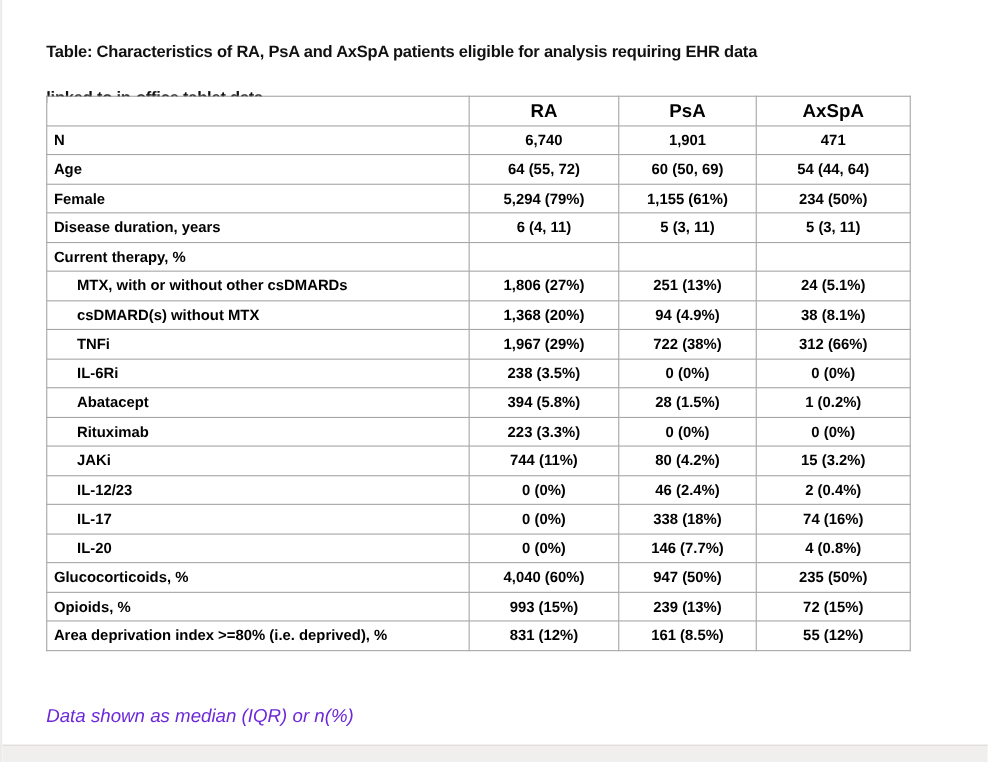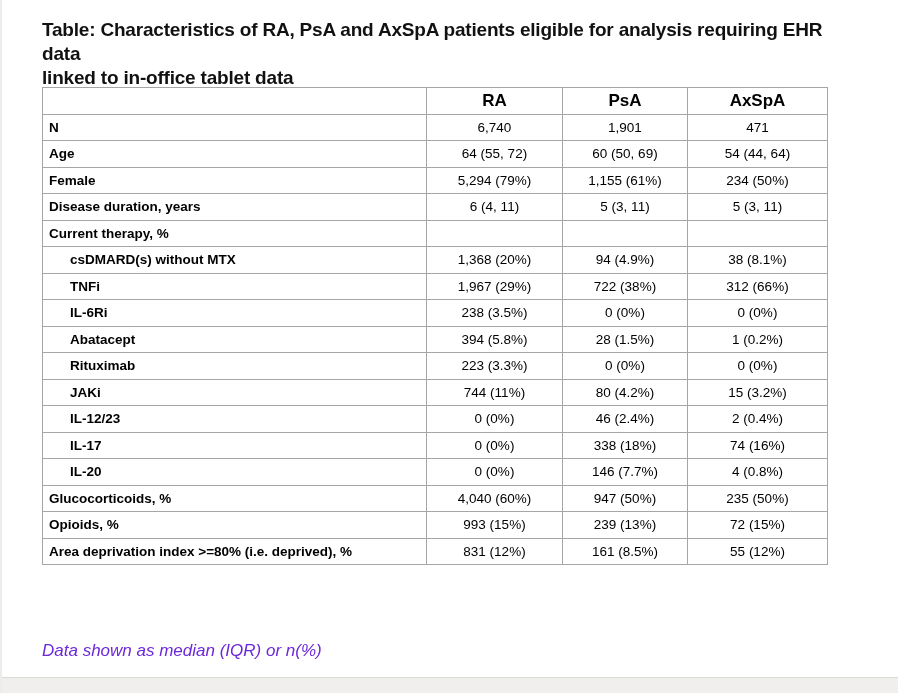--- a/index.html
+++ b/index.html
@@ -1,39 +1,39 @@
 <!DOCTYPE html>
 <html><head>
 <meta charset="utf-8">
 <style>
   * { margin: 0; padding: 0; box-sizing: border-box; }
   html, body { width: 898px; height: 693px; background: #ffffff; }
   body { font-family: "Liberation Sans", sans-serif; color: #000; }
   .page { position: relative; width: 898px; height: 693px; background: #fff; overflow: hidden; border-left: 2px solid #ececec; }
 
   .title-block { position: absolute; left: 40px; top: 18px; width: 800px; }
-  .title-line { font-weight: bold; font-size: 19px; line-height: 24px; color: #111; letter-spacing: -0.2px; }
+  .title-line { font-weight: bold; font-size: 15px; line-height: 24px; color: #111; letter-spacing: -0.2px; margin-top: 18px; }
 
   table.char-table {
     position: absolute; left: 40px; top: 87px;
     width: 785px; border-collapse: collapse; table-layout: fixed;
     font-size: 13.5px;
   }
   table.char-table td, table.char-table th {
     border: 1px solid #a6a6a6;
     height: 26.5px;
     padding: 1px 6px;
     white-space: nowrap;
     overflow: hidden;
     background: #fff;
   }
   th.col-head { font-weight: bold; text-align: center; font-size: 17px; }
   td.lbl { font-weight: bold; text-align: left; padding-left: 8px; }
   td.lbl.sub { padding-left: 27px; }
-  td.val { font-weight: normal; text-align: center; }
+  td.val { font-weight: bold; text-align: center; }
 
   .footnote { position: absolute; left: 40px; top: 641px; font-size: 17px; font-weight: normal; color: #6d28d9; font-style: italic; }
 
   .bottom-band {
     position: absolute; left: 0; bottom: 0; width: 898px; height: 16px;
     background: #f1efed; border-top: 1px solid #dcdad7;
   }
 </style>
 </head>
 <body>
@@ -81,20 +81,26 @@
       <td class="lbl">Disease duration, years</td>
       <td class="val">6 (4, 11)</td>
       <td class="val">5 (3, 11)</td>
       <td class="val">5 (3, 11)</td>
     </tr>
     <tr>
       <td class="lbl">Current therapy, %</td>
       <td class="val"></td>
       <td class="val"></td>
       <td class="val"></td>
+    </tr>
+    <tr>
+      <td class="lbl sub">MTX, with or without other csDMARDs</td>
+      <td class="val">1,806 (27%)</td>
+      <td class="val">251 (13%)</td>
+      <td class="val">24 (5.1%)</td>
     </tr>
     <tr>
       <td class="lbl sub">csDMARD(s) without MTX</td>
       <td class="val">1,368 (20%)</td>
       <td class="val">94 (4.9%)</td>
       <td class="val">38 (8.1%)</td>
     </tr>
     <tr>
       <td class="lbl sub">TNFi</td>
       <td class="val">1,967 (29%)</td>

